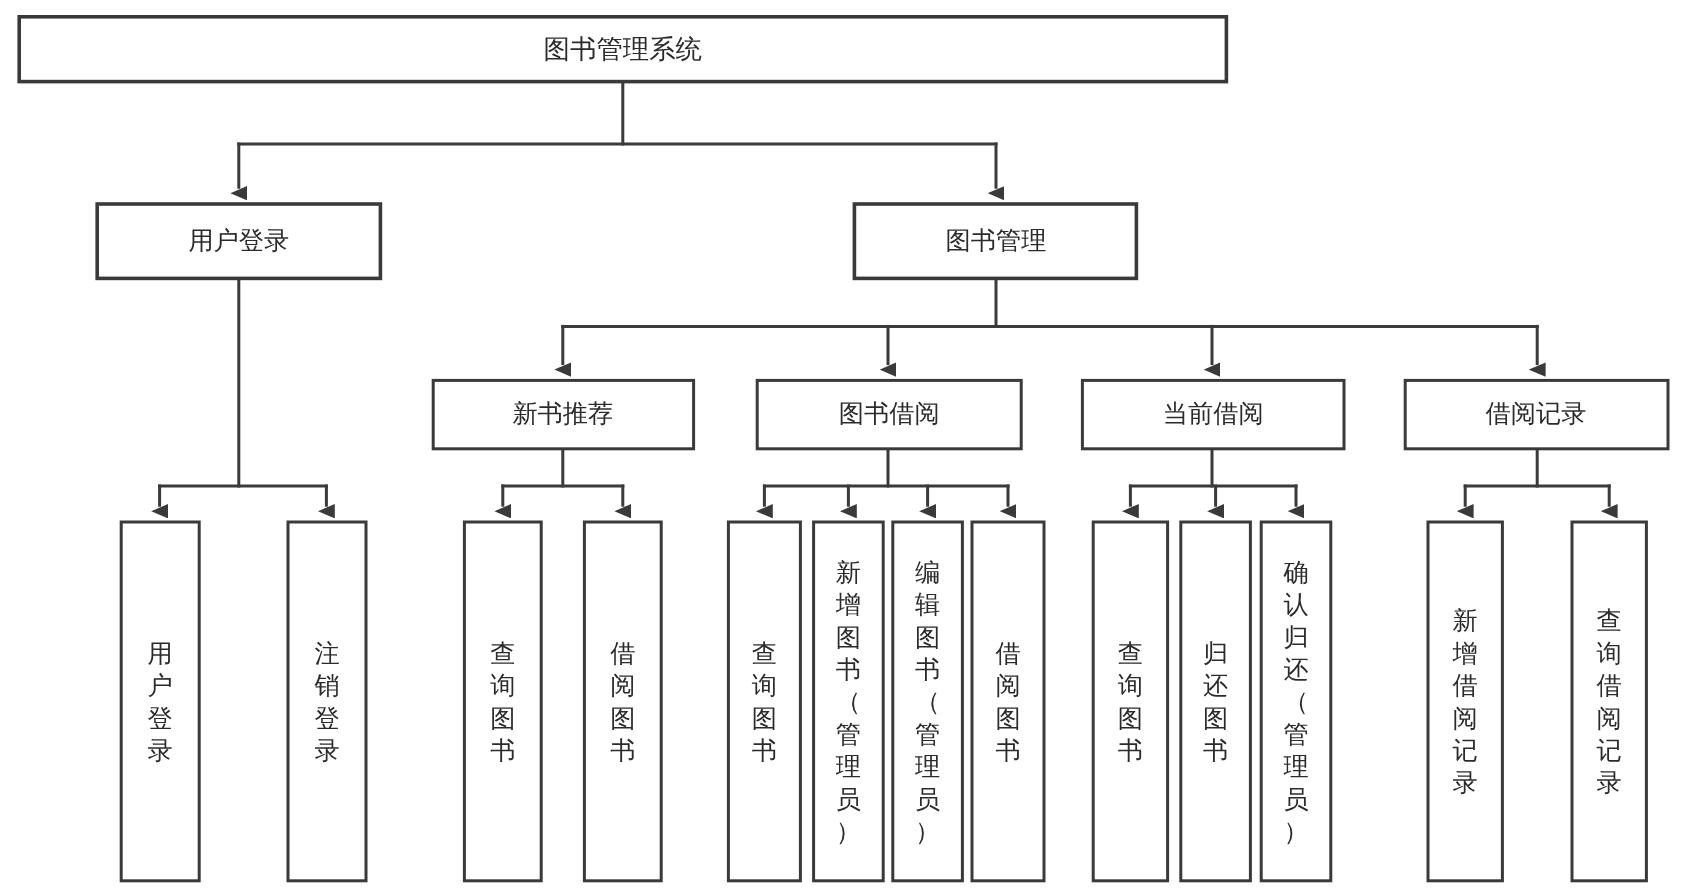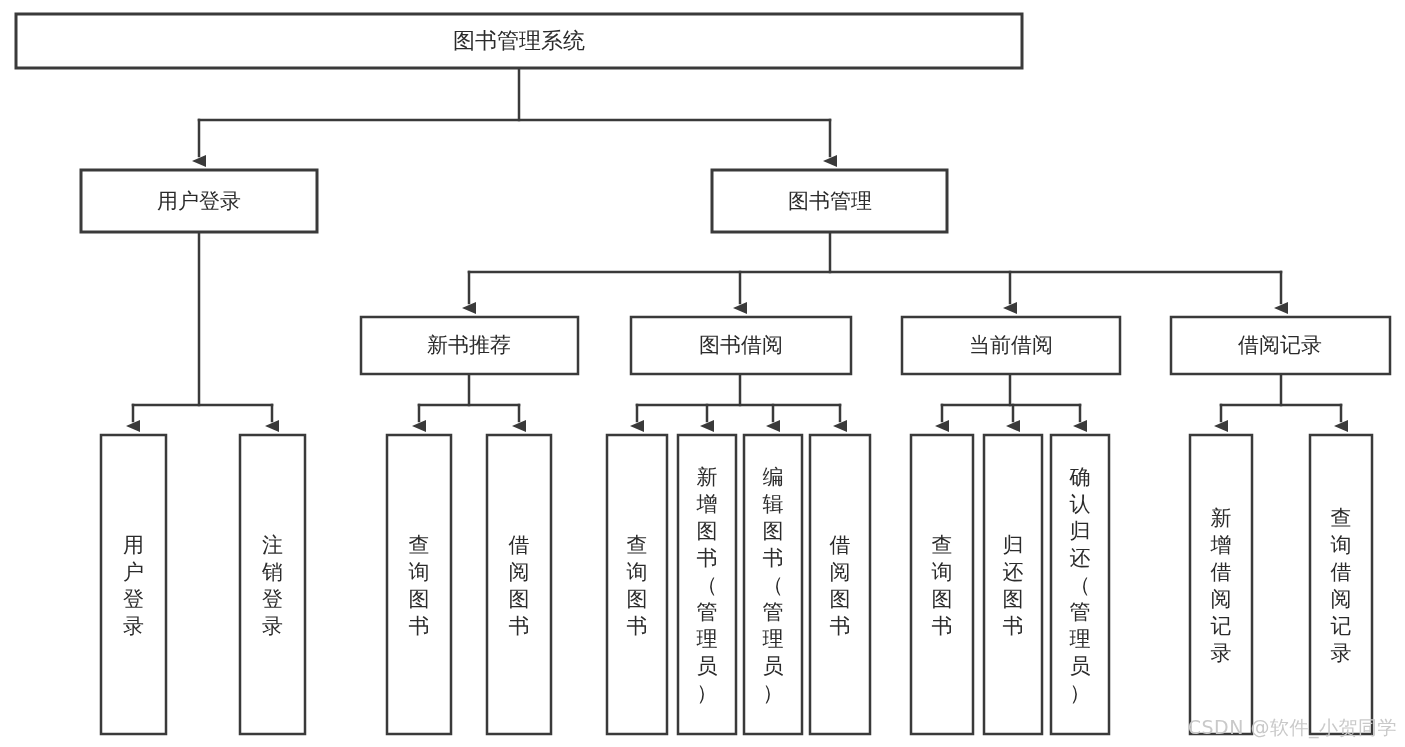--- a/index.html
+++ b/index.html
@@ -205,14 +205,13 @@
           <rect class="node-box thin" x="1190" y="435" width="62" height="299"></rect>
           <text class="vert-label" x="1221" y="524.5"><tspan x="1221" dy="0">新</tspan><tspan x="1221" dy="27">增</tspan><tspan x="1221" dy="27">借</tspan><tspan x="1221" dy="27">阅</tspan><tspan x="1221" dy="27">记</tspan><tspan x="1221" dy="27">录</tspan></text>
         </g>
         <g>
           <rect class="node-box thin" x="1310" y="435" width="62" height="299"></rect>
           <text class="vert-label" x="1341" y="524.5"><tspan x="1341" dy="0">查</tspan><tspan x="1341" dy="27">询</tspan><tspan x="1341" dy="27">借</tspan><tspan x="1341" dy="27">阅</tspan><tspan x="1341" dy="27">记</tspan><tspan x="1341" dy="27">录</tspan></text>
         </g>
       </g>
   </svg>
 
-  <div class="watermark">CSDN @软件_小贺同学</div>
 </div>
 
 </body></html>

